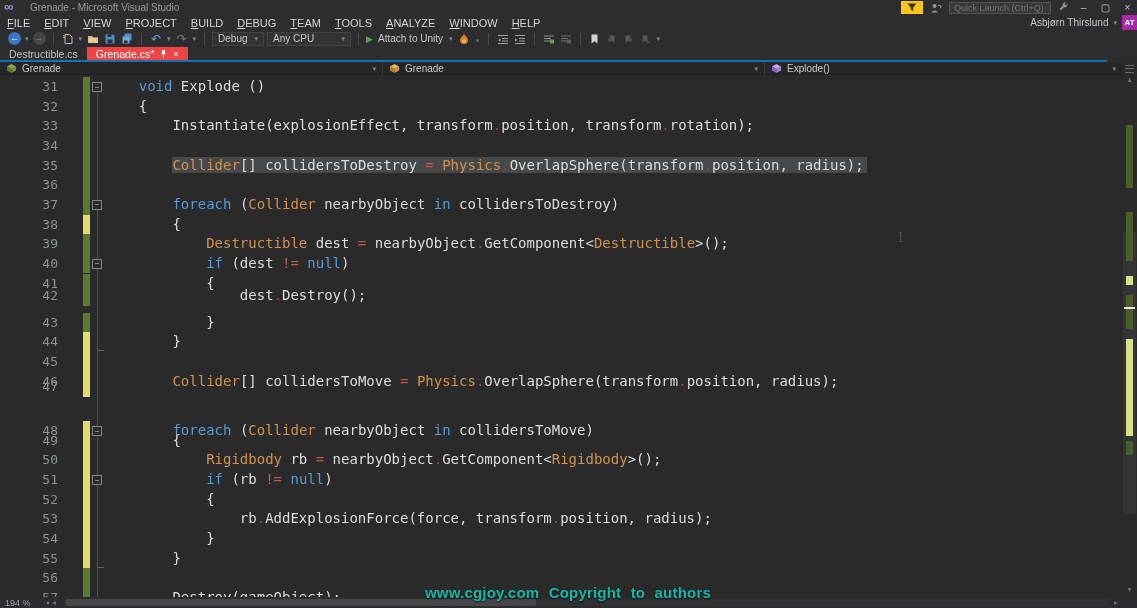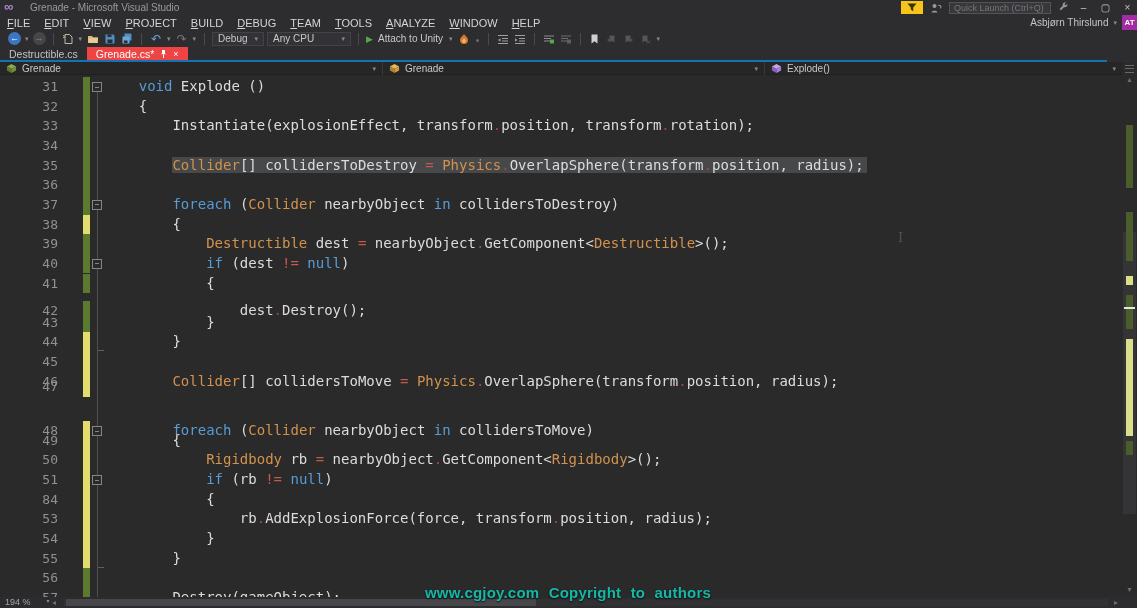--- a/index.html
+++ b/index.html
@@ -97,21 +97,21 @@
   .sarrow{position:absolute;left:0;width:15px;text-align:center;font-size:8px;color:#6e6e72;line-height:10px}
   #vtrack{position:absolute;left:0;top:24px;width:15px;height:486px}
   #vthumb{position:absolute;left:1px;width:13px;background:#343437}
   .mark{position:absolute;left:4px;width:7px}
   .mark.g{background:#4c5d2c}
   .mark.y{background:#d9e089}
   .mark.w{background:#e6e6e6;left:2px;width:11px}
 
   
   #bottombar{position:absolute;left:0;top:597px;width:1122px;height:11px;background:#2c2c2e;font-size:9px;color:#a5a5a5}
-  #zoomsel{position:absolute;left:5px;top:0;height:11px;display:flex;align-items:flex-start;gap:16px}
+  #zoomsel{position:absolute;left:5px;top:0;height:11px;display:flex;align-items:center;gap:16px}
   #zoomsel .caret{font-size:6px;color:#8a8a8a}
   #harrowl{position:absolute;left:52px;top:0;line-height:11px;font-size:8px;color:#6e6e72}
   #harrowr{position:absolute;right:4px;top:0;line-height:11px;font-size:8px;color:#6e6e72}
   #htrack{position:absolute;left:64px;top:2px;width:1044px;height:7px;background:#313134}
   #hthumb{position:absolute;left:2px;top:0;width:470px;height:7px;background:#47474b}
   #corner{position:absolute;left:1122px;top:597px;width:15px;height:11px;background:#2c2c2e}
 </style>
 </head>
 <body>
 
@@ -380,21 +380,21 @@
       <div class="ln">40</div>
       <div class="chg g"></div>
       <div class="cbox"></div>
       <div class="code">            <span class="tok-k">if</span><span class="tok-p"> (dest </span><span class="tok-o">!=</span><span class="tok-p"> </span><span class="tok-k">null</span><span class="tok-p">)</span></div>
     </div>
     <div class="row" style="top: 198.5px;">
       <div class="ln">41</div>
       <div class="chg g"></div>
       <div class="code">            <span class="tok-p">{</span></div>
     </div>
-    <div class="row" style="top: 226px;">
+    <div class="row" style="top: 211px;">
       <div class="ln">42</div>
       <div class="chg g"></div>
       <div class="code">                <span class="tok-p">dest</span><span class="tok-d">.</span><span class="tok-p">Destroy();</span></div>
     </div>
     <div class="row" style="top: 237.8px;">
       <div class="ln">43</div>
       <div class="chg g"></div>
       <div class="code">            <span class="tok-p">}</span></div>
     </div>
     <div class="row" style="top: 257.45px;">
@@ -434,21 +434,21 @@
       <div class="chg y"></div>
       <div class="code">            <span class="tok-t">Rigidbody</span><span class="tok-p"> rb </span><span class="tok-o">=</span><span class="tok-p"> nearbyObject</span><span class="tok-d">.</span><span class="tok-p">GetComponent&lt;</span><span class="tok-t">Rigidbody</span><span class="tok-p">&gt;();</span></div>
     </div>
     <div class="row" style="top: 395px;">
       <div class="ln">51</div>
       <div class="chg y"></div>
       <div class="cbox"></div>
       <div class="code">            <span class="tok-k">if</span><span class="tok-p"> (rb </span><span class="tok-o">!=</span><span class="tok-p"> </span><span class="tok-k">null</span><span class="tok-p">)</span></div>
     </div>
     <div class="row" style="top: 414.65px;">
-      <div class="ln">84</div>
+      <div class="ln">52</div>
       <div class="chg y"></div>
       <div class="code">            <span class="tok-p">{</span></div>
     </div>
     <div class="row" style="top: 434.3px;">
       <div class="ln">53</div>
       <div class="chg y"></div>
       <div class="code">                <span class="tok-p">rb</span><span class="tok-d">.</span><span class="tok-p">AddExplosionForce(force, transform</span><span class="tok-d">.</span><span class="tok-p">position, radius);</span></div>
     </div>
     <div class="row" style="top: 453.95px;">
       <div class="ln">54</div>

